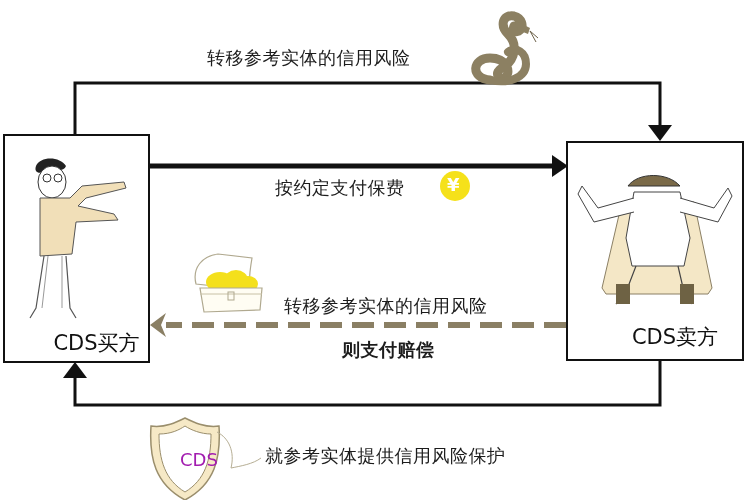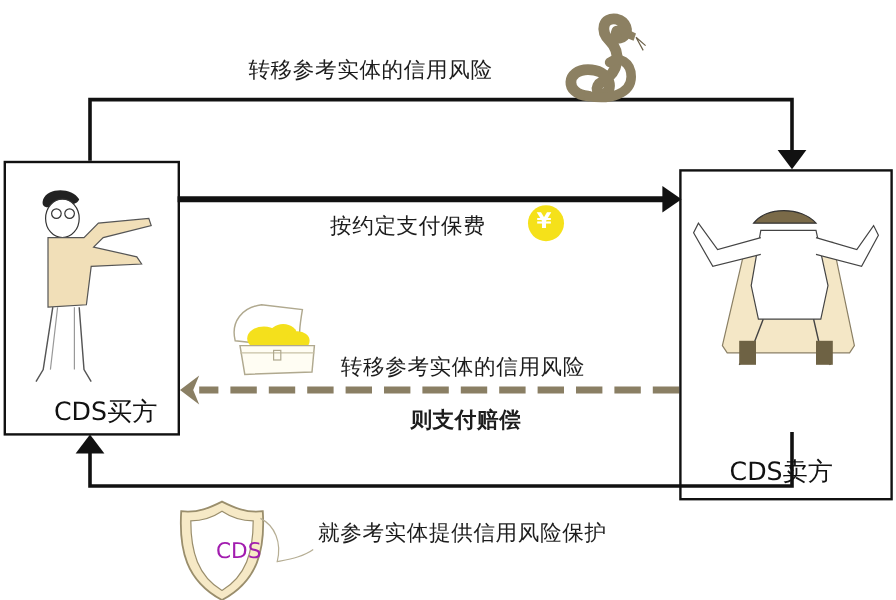--- a/index.html
+++ b/index.html
@@ -1,21 +1,21 @@
 <!DOCTYPE html>
 <html><head>
 <meta charset="utf-8">
 <style>
   html, body { margin: 0; padding: 0; background: #ffffff; }
   body { width: 747px; height: 500px; position: relative; overflow: hidden;
          font-family: "DejaVu Sans", "Liberation Sans", sans-serif; color: #1a1a1a; }
   .abs { position: absolute; }
   .label { position: absolute; font-size: 18px; white-space: nowrap; letter-spacing: 0.5px; color: #1c1c1c; }
   .box { position: absolute; border: 2px solid #111; background: #fff; box-sizing: border-box; }
-  .box-label { position: absolute; left: 0; right: 0; font-size: 21px; color: #111; padding-left: 40px; }
+  .box-label { position: absolute; left: 0; right: 0; text-align: center; font-size: 21px; color: #111; padding-left: 40px; }
   svg { position: absolute; left: 0; top: 0; }
 </style>
 </head>
 <body>
 
 <svg width="747" height="500">
   <defs>
     <marker id="arrBlack" markerWidth="10" markerHeight="10" refX="8" refY="5" orient="auto" markerUnits="userSpaceOnUse">
       <path d="M0,0 L10,5 L0,10 L3,5 Z" fill="#111"></path>
     </marker>
@@ -87,26 +87,26 @@
     <path d="M64,98 L54,124 L44,136 M106,98 L112,124 L120,136" fill="none" stroke="#444" stroke-width="1.2"></path>
     <rect x="44" y="116" width="14" height="20" fill="#6e6244"></rect>
     <rect x="108" y="116" width="14" height="20" fill="#6e6244"></rect>
   </g>
 </svg>
 
 <div class="box" style="left:3px; top:134px; width:147px; height:229px; background:transparent;">
   <div class="box-label" style="bottom:4px;">CDS买方</div>
 </div>
 
-<div class="box" style="left:566px; top:141px; width:178px; height:276px; background:transparent;">
+<div class="box" style="left:566px; top:141px; width:178px; height:220px; background:transparent;">
   <div class="box-label" style="bottom:8px;">CDS卖方</div>
 </div>
 
 <div class="label" style="left:207px; top:46px;">转移参考实体的信用风险</div>
 
 <div class="label" style="left:263px; top:176px;margin-left:12px;">按约定支付保费</div>
 <div class="abs" style="left:447px; top:174px; font-size:18px; color:#fff; font-weight:bold;">¥</div>
 
 <div class="label" style="left:284px; top:294px;">转移参考实体的信用风险</div>
 <div class="label" style="left:342px; top:338px;font-weight:bold;">则支付赔偿</div>
 
-<div class="label" style="left:265px; top:432px;">就参考实体提供信用风险保护</div>
+<div class="label" style="left:265px; top:444px;">就参考实体提供信用风险保护</div>
 <div class="abs" style="left:180px; top:449px; font-size:18px; color:#a21caf;">CDS</div>
 
 </body></html>

